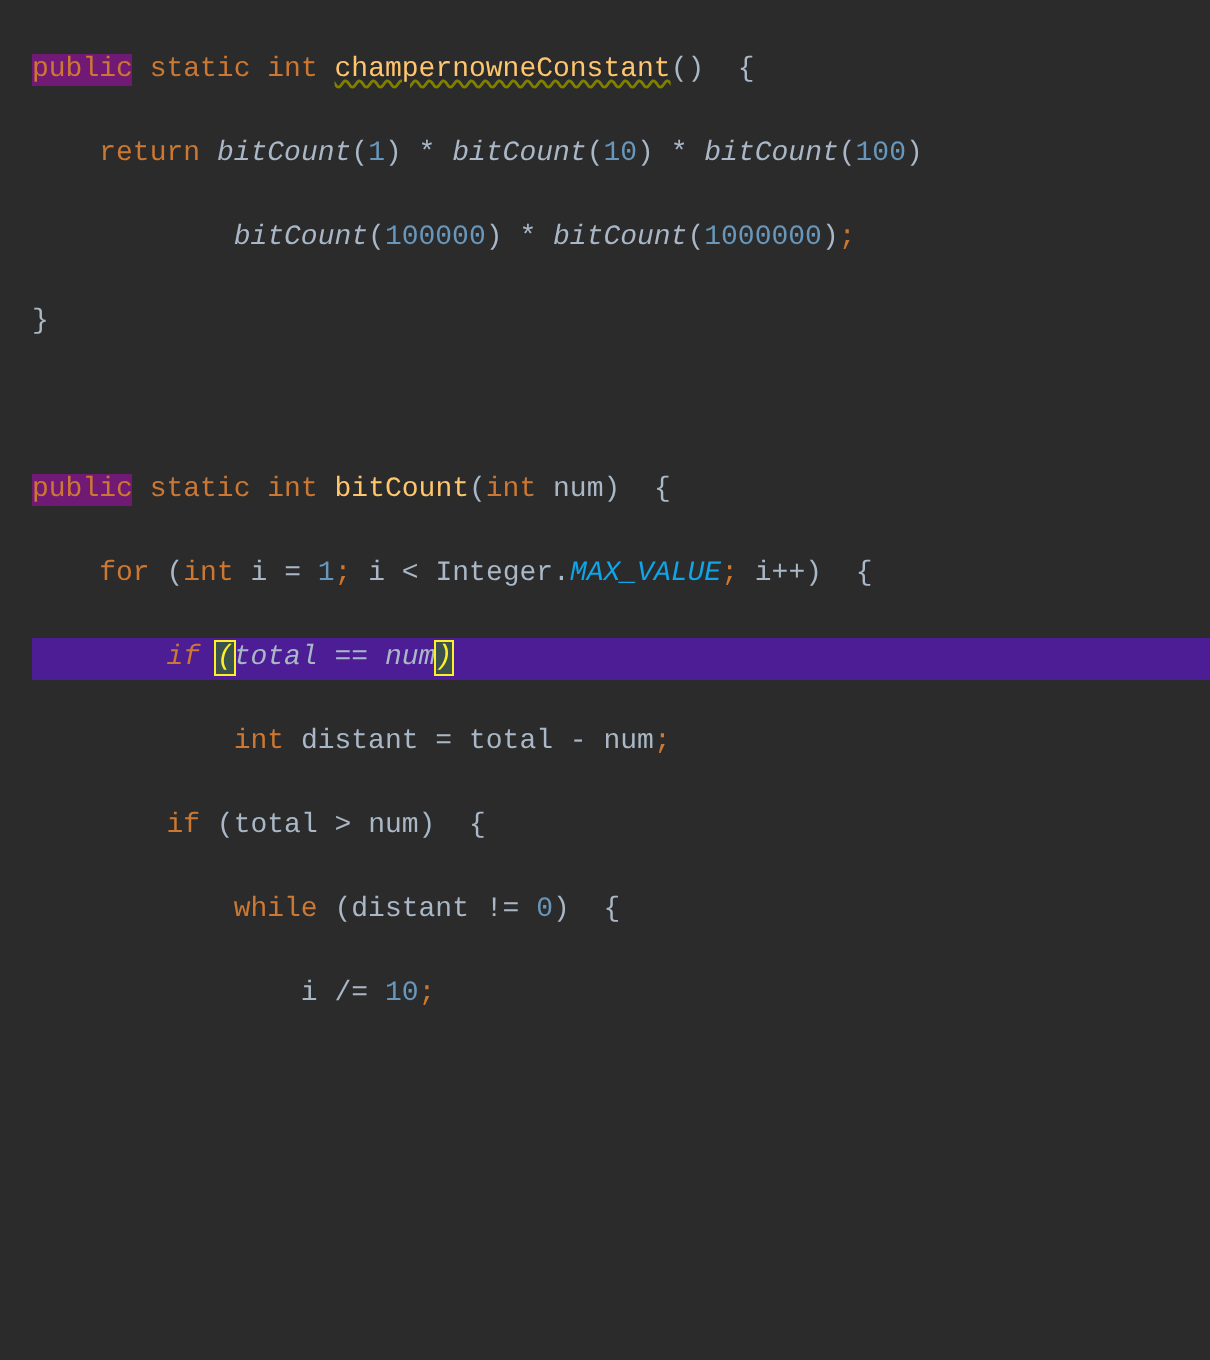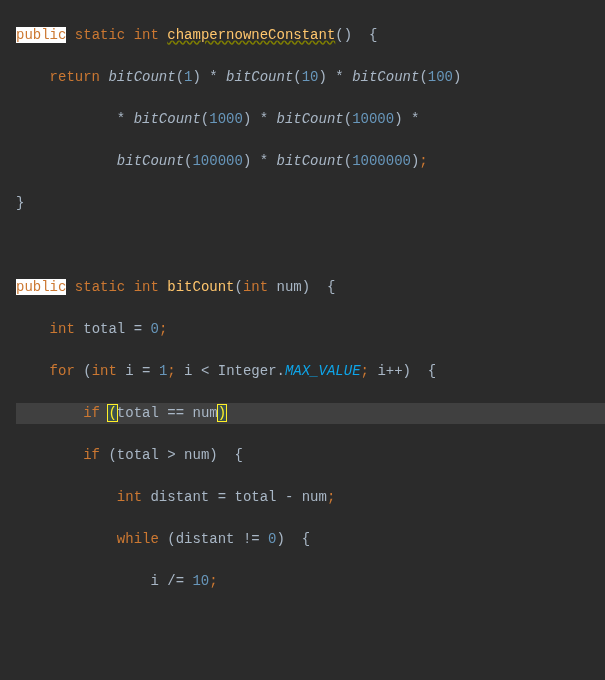--- a/index.html
+++ b/index.html
@@ -16,24 +16,25 @@
     line-height: 21px;
     color: #a9b7c6;
     padding: 4px 0 0 16px;
     white-space: pre;
   }
   .line {
     position: relative;
     height: 21px;
   }
   .line.highlighted {
-    background: #404040;
+    background: #4c1d95;
+    font-style: italic;
   }
   .kw   { color: #cc7832; }           
-  .kw-bg { color: #cc7832; background: #ffffff; } 
+  .kw-bg { color: #cc7832; background: #701a75; } 
   .num  { color: #6897bb; }           
   .fn   { color: #ffc66d; }           
   .call { color: #a9b7c6; font-style: italic; } 
   .field { color: #0ea5e9; font-style: italic; }
   .semi { color: #cc7832; }
   .warn {
     text-decoration-line: underline;
     text-decoration-style: wavy;
     text-decoration-color: #808000;
     text-align: right;
@@ -43,30 +44,28 @@
     color: #ffef28;
     outline: 1px solid #ffef28;
   }
 </style>
 </head>
 <body>
 
 <div class="editor">
 <div class="line"><span class="kw-bg">public</span> <span class="kw">static</span> <span class="kw">int</span> <span class="fn warn">champernowneConstant</span><span>()  </span><span>{</span></div>
 <div class="line">    <span class="kw">return</span> <span class="call">bitCount</span>(<span class="num">1</span>) <span>*</span> <span class="call">bitCount</span>(<span class="num">10</span>) <span>*</span> <span class="call">bitCount</span>(<span class="num">100</span>)</div>
-<div class="line">            <span>*</span> <span class="call">bitCount</span>(<span class="num">1000</span>) <span>*</span> <span class="call">bitCount</span>(<span class="num">10000</span>) <span>*</span></div>
 <div class="line">            <span class="call">bitCount</span>(<span class="num">100000</span>) <span>*</span> <span class="call">bitCount</span>(<span class="num">1000000</span>)<span class="semi">;</span></div>
 <div class="line"><span>}</span></div>
 <div class="line"></div>
 <div class="line"><span class="kw-bg">public</span> <span class="kw">static</span> <span class="kw">int</span> <span class="fn">bitCount</span>(<span class="kw">int</span> <span>num</span>)  <span>{</span></div>
-<div class="line">    <span class="kw">int</span> <span>total</span> <span>=</span> <span class="num">0</span><span class="semi">;</span></div>
 <div class="line">    <span class="kw">for</span> (<span class="kw">int</span> <span>i</span> <span>=</span> <span class="num">1</span><span class="semi">;</span> <span>i</span> <span>&lt;</span> <span>Integer</span><span>.</span><span class="field">MAX_VALUE</span><span class="semi">;</span> <span>i</span><span>++</span>)  <span>{</span></div>
 <div class="line highlighted">        <span class="kw">if</span> <span class="paren-match">(</span><span>total</span> <span>==</span> <span>num</span><span class="paren-match">)</span></div>
+<div class="line">            <span class="kw">int</span> <span>distant</span> <span>=</span> <span>total</span> <span>-</span> <span>num</span><span class="semi">;</span></div>
 <div class="line">        <span class="kw">if</span> (<span>total</span> <span>&gt;</span> <span>num</span>)  <span>{</span></div>
-<div class="line">            <span class="kw">int</span> <span>distant</span> <span>=</span> <span>total</span> <span>-</span> <span>num</span><span class="semi">;</span></div>
 <div class="line">            <span class="kw">while</span> (<span>distant</span> <span>!=</span> <span class="num">0</span>)  <span>{</span></div>
 <div class="line">                <span>i</span> <span>/=</span> <span class="num">10</span><span class="semi">;</span></div>
 
 
 
 
 
 
 
 

